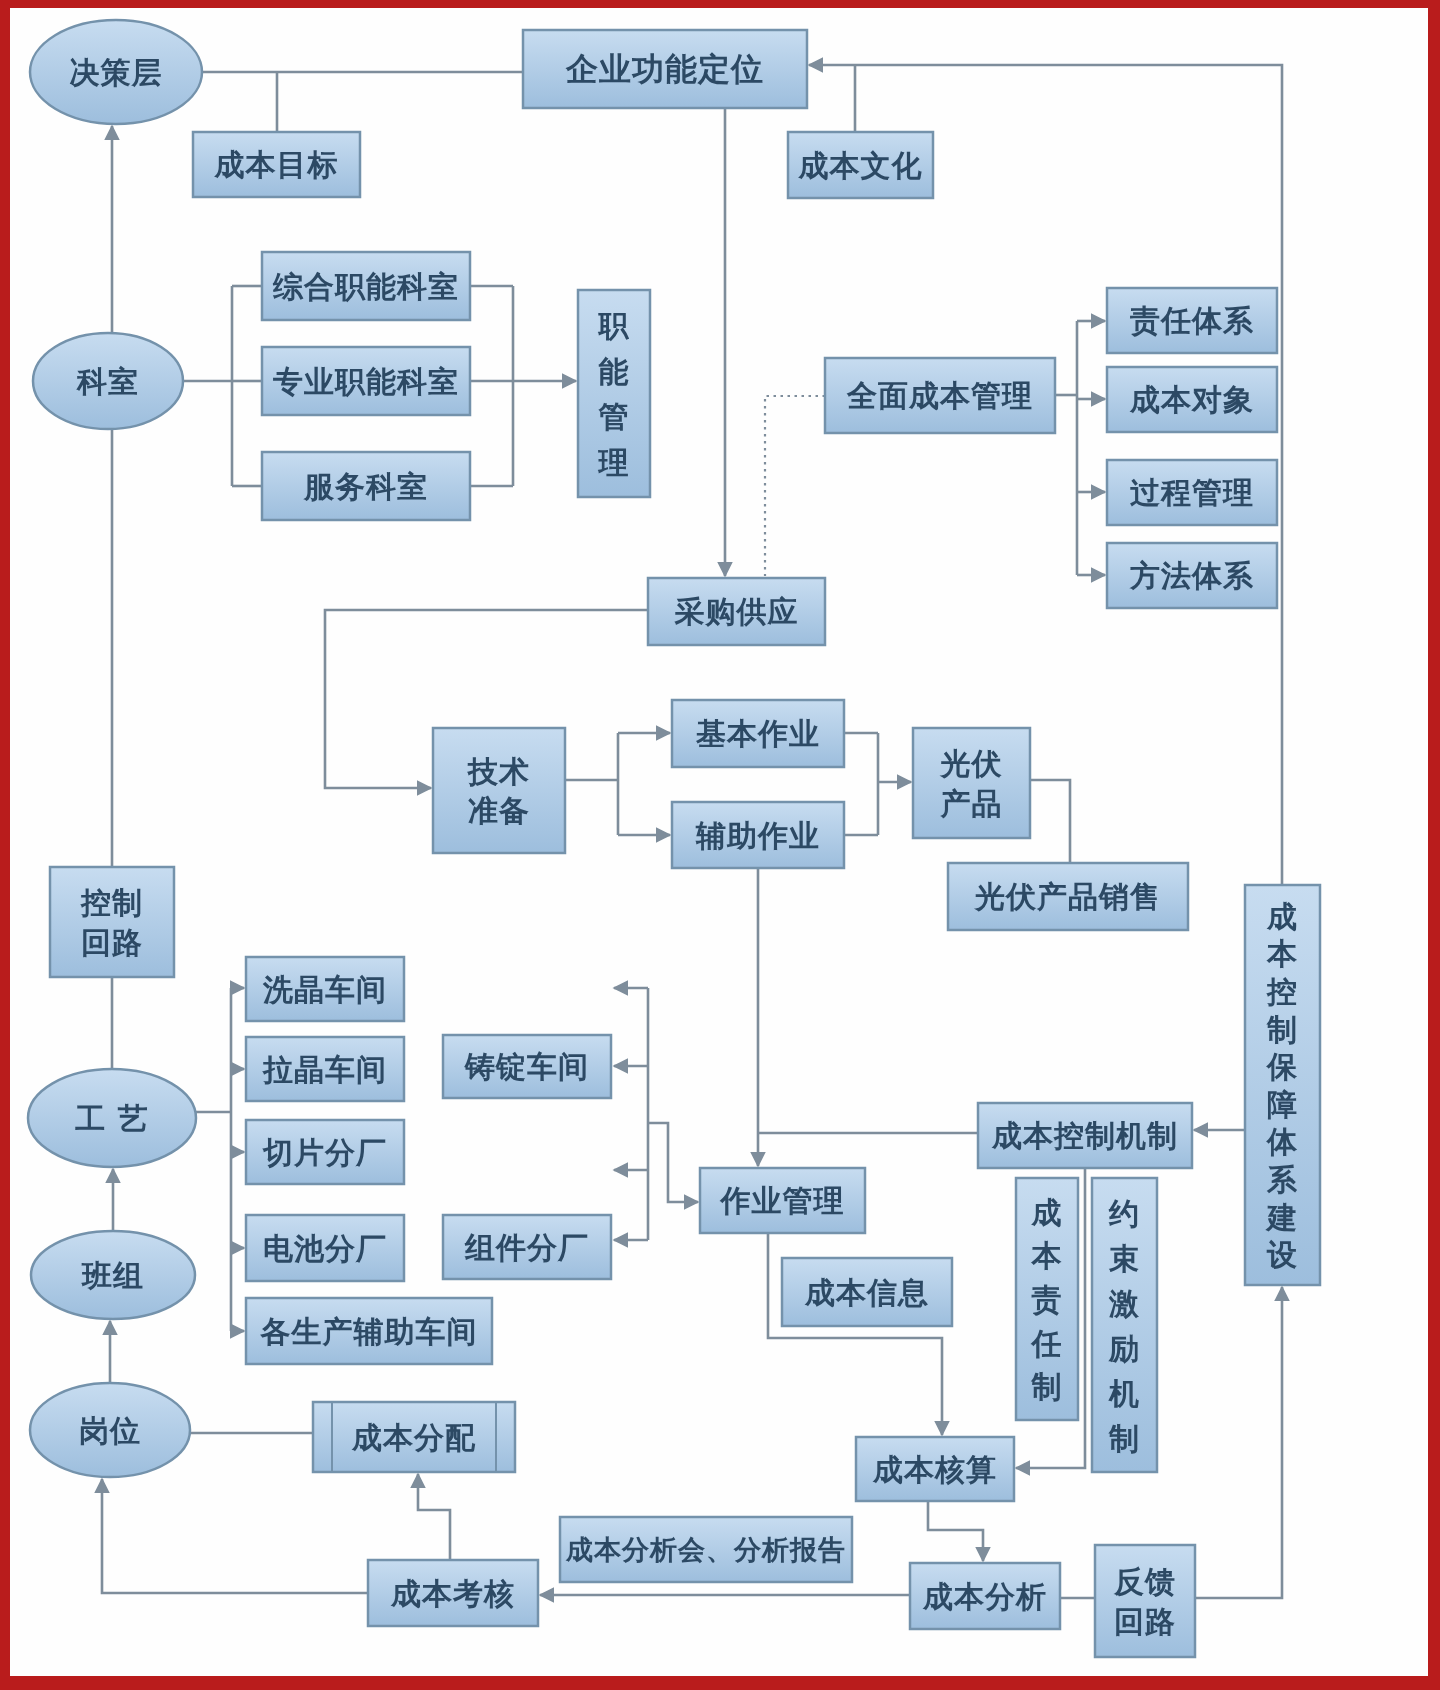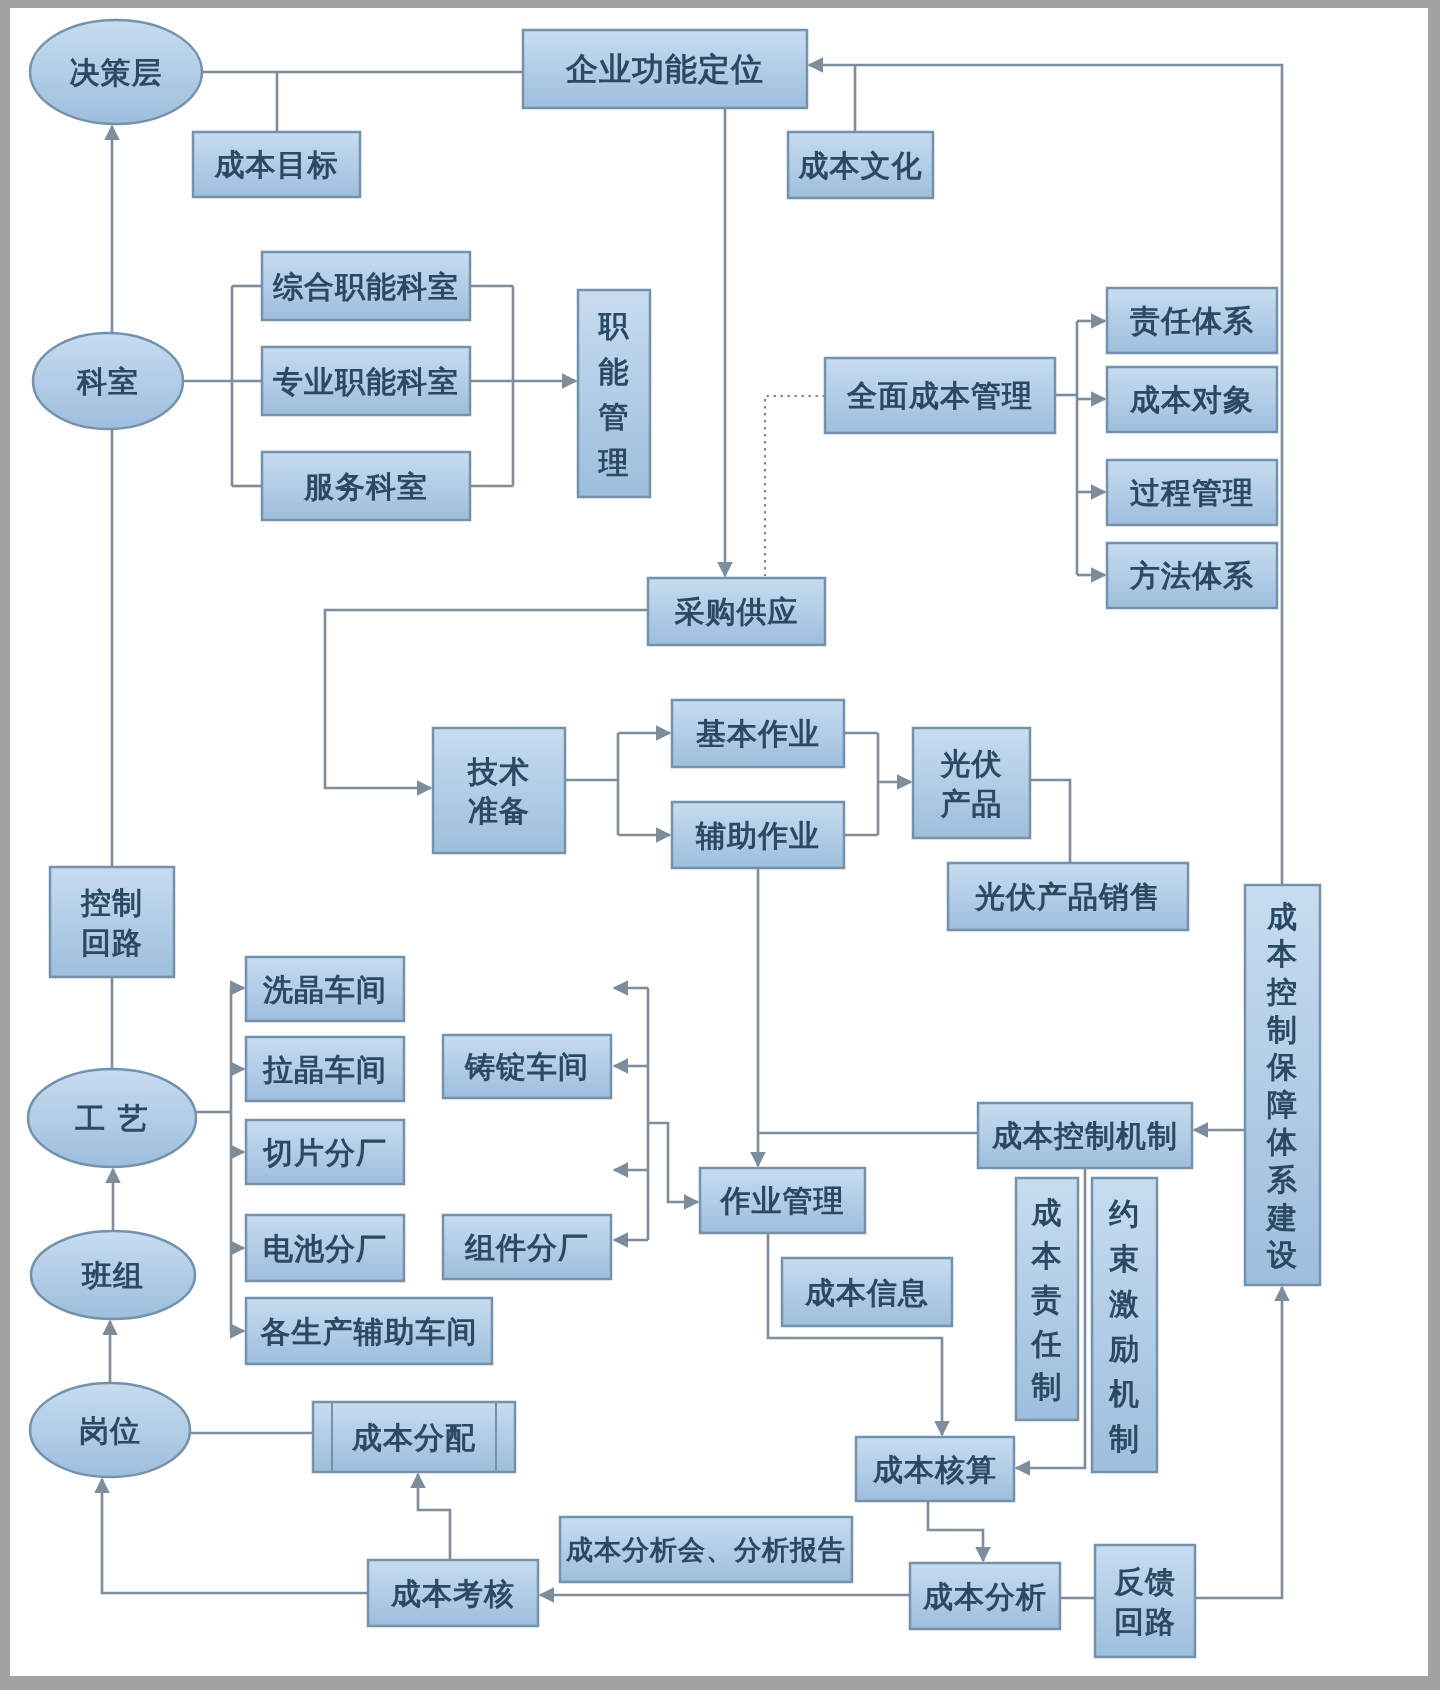--- a/index.html
+++ b/index.html
@@ -36,21 +36,21 @@
   .edge {
     fill: none;
     stroke: var(--conn-color, #7e8d9b);
     stroke-width: 2.6;
   }
   .edge.dotted { stroke-dasharray: 2.5 4.5; stroke-width: 2.2; }
 </style>
 </head>
 <body>
 
-<div id="stage" style="background: #a3a3a3;">
+<div id="stage" style="background: #b91c1c;">
   <div id="paper" style="background: rgb(254, 254, 254);"></div>
   <svg id="diagram-svg" width="1440" height="1690" viewBox="0 0 1440 1690" xmlns="http://www.w3.org/2000/svg">
     <defs>
       <linearGradient id="boxGrad" x1="0" y1="0" x2="0" y2="1">
         <stop id="grad-stop-top" offset="0" stop-color="#c7dcf0"></stop>
         <stop id="grad-stop-bottom" offset="1" stop-color="#9dbedd"></stop>
       </linearGradient>
       <marker id="arrowhead" viewBox="0 0 10 10" refX="9" refY="5" markerWidth="6" markerHeight="6" orient="auto-start-reverse">
         <path d="M0,0 L10,5 L0,10 z" fill="#7e8d9b"></path>
       </marker>

